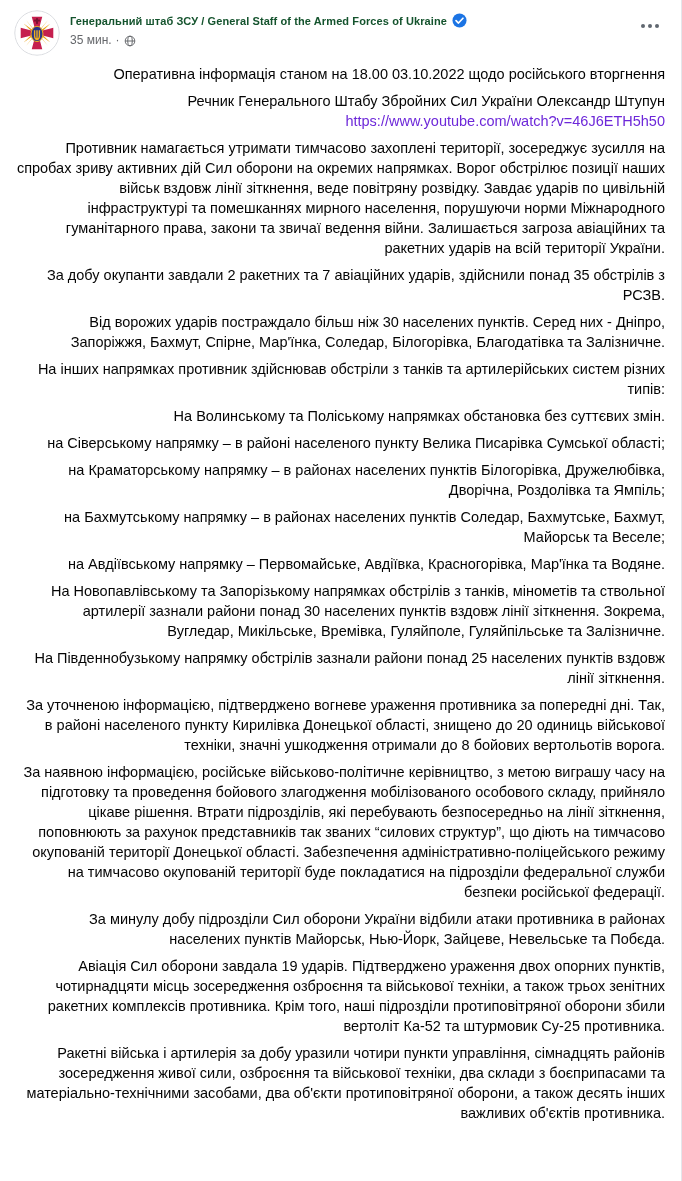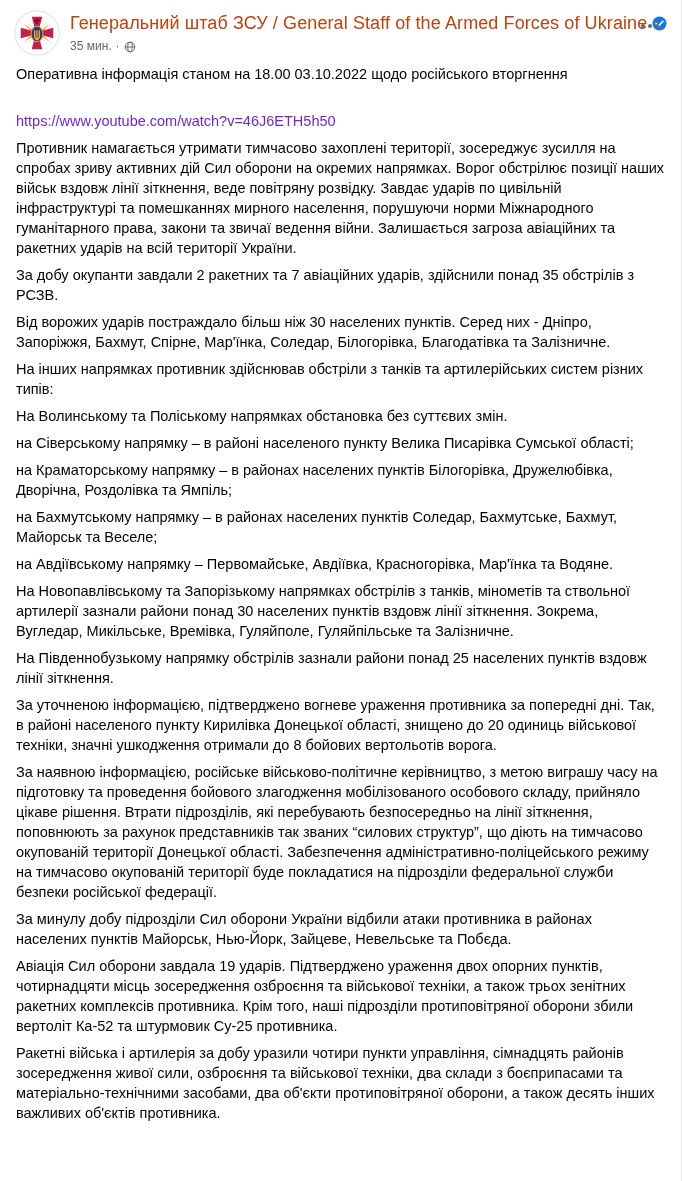--- a/index.html
+++ b/index.html
@@ -31,23 +31,23 @@
     overflow: hidden;
   }
   .header-info { padding-top: 3px; min-width: 0; }
   .name-row {
     display: flex;
     align-items: center;
     gap: 5px;
     white-space: nowrap;
   }
   .page-name {
-    font-size: 18px;
-    font-weight: normal;
-    color: #c2410c;
+    font-size: 11px;
+    font-weight: bold;
+    color: #14532d;
     letter-spacing: 0.1px;
   }
   .verified-badge { flex: none; display: inline-flex; }
   .meta-row {
     display: flex;
     align-items: center;
     gap: 4px;
     margin-top: 5px;
     font-size: 12px;
     color: #65676B;
@@ -68,21 +68,21 @@
     display: block;
   }
 
   
   .post-body {
     padding: 4px 16px 0 16px;
     font-size: 14.5px;
     line-height: 20px;
     color: #050505;
   }
-  .post-paragraph { margin: 0 0 7px 0; }
+  .post-paragraph { margin: 0 0 7px 0; text-align: right; }
   .post-link {
     color: #6d28d9;
     text-decoration: none;
     cursor: pointer;
   }
 </style>
 </head>
 <body>
 
 <div class="post-card">
@@ -140,21 +140,21 @@
 
     <div class="menu-dots" title="Actions for this post">
       <i></i>
       <i></i>
       <i></i>
     </div>
   </div>
 
   <div class="post-body" id="post-body">
       <div class="post-paragraph"><span>Оперативна інформація станом на 18.00 03.10.2022 щодо російського вторгнення</span></div>
-      <div class="post-paragraph"><br><a class="post-link" href="#">https://www.youtube.com/watch?v=46J6ETH5h50</a></div>
+      <div class="post-paragraph"><span>Речник Генерального Штабу Збройних Сил України Олександр Штупун</span><br><a class="post-link" href="#">https://www.youtube.com/watch?v=46J6ETH5h50</a></div>
       <div class="post-paragraph"><span>Противник намагається утримати тимчасово захоплені території, зосереджує зусилля на спробах зриву активних дій Сил оборони на окремих напрямках. Ворог обстрілює позиції наших військ вздовж лінії зіткнення, веде повітряну розвідку. Завдає ударів по цивільній інфраструктурі та помешканнях мирного населення, порушуючи норми Міжнародного гуманітарного права, закони та звичаї ведення війни. Залишається загроза авіаційних та ракетних ударів на всій території України.</span></div>
       <div class="post-paragraph"><span>За добу окупанти завдали 2 ракетних та 7 авіаційних ударів, здійснили понад 35 обстрілів з РСЗВ.</span></div>
       <div class="post-paragraph"><span>Від ворожих ударів постраждало більш ніж 30 населених пунктів. Серед них - Дніпро, Запоріжжя, Бахмут, Спірне, Мар'їнка, Соледар, Білогорівка, Благодатівка та Залізничне.</span></div>
       <div class="post-paragraph"><span>На інших напрямках противник здійснював обстріли з танків та артилерійських систем різних типів:</span></div>
       <div class="post-paragraph"><span>На Волинському та Поліському напрямках обстановка без суттєвих змін.</span></div>
       <div class="post-paragraph"><span>на Сіверському напрямку – в районі населеного пункту Велика Писарівка Сумської області;</span></div>
       <div class="post-paragraph"><span>на Краматорському напрямку – в районах населених пунктів Білогорівка, Дружелюбівка, Дворічна, Роздолівка та Ямпіль;</span></div>
       <div class="post-paragraph"><span>на Бахмутському напрямку – в районах населених пунктів Соледар, Бахмутське, Бахмут, Майорськ та Веселе;</span></div>
       <div class="post-paragraph"><span>на Авдіївському напрямку – Первомайське, Авдіївка, Красногорівка, Мар'їнка та Водяне.</span></div>
       <div class="post-paragraph"><span>На Новопавлівському та Запорізькому напрямках обстрілів з танків, мінометів та ствольної артилерії зазнали райони понад 30 населених пунктів вздовж лінії зіткнення. Зокрема, Вугледар, Микільське, Времівка, Гуляйполе, Гуляйпільське та Залізничне.</span></div>

